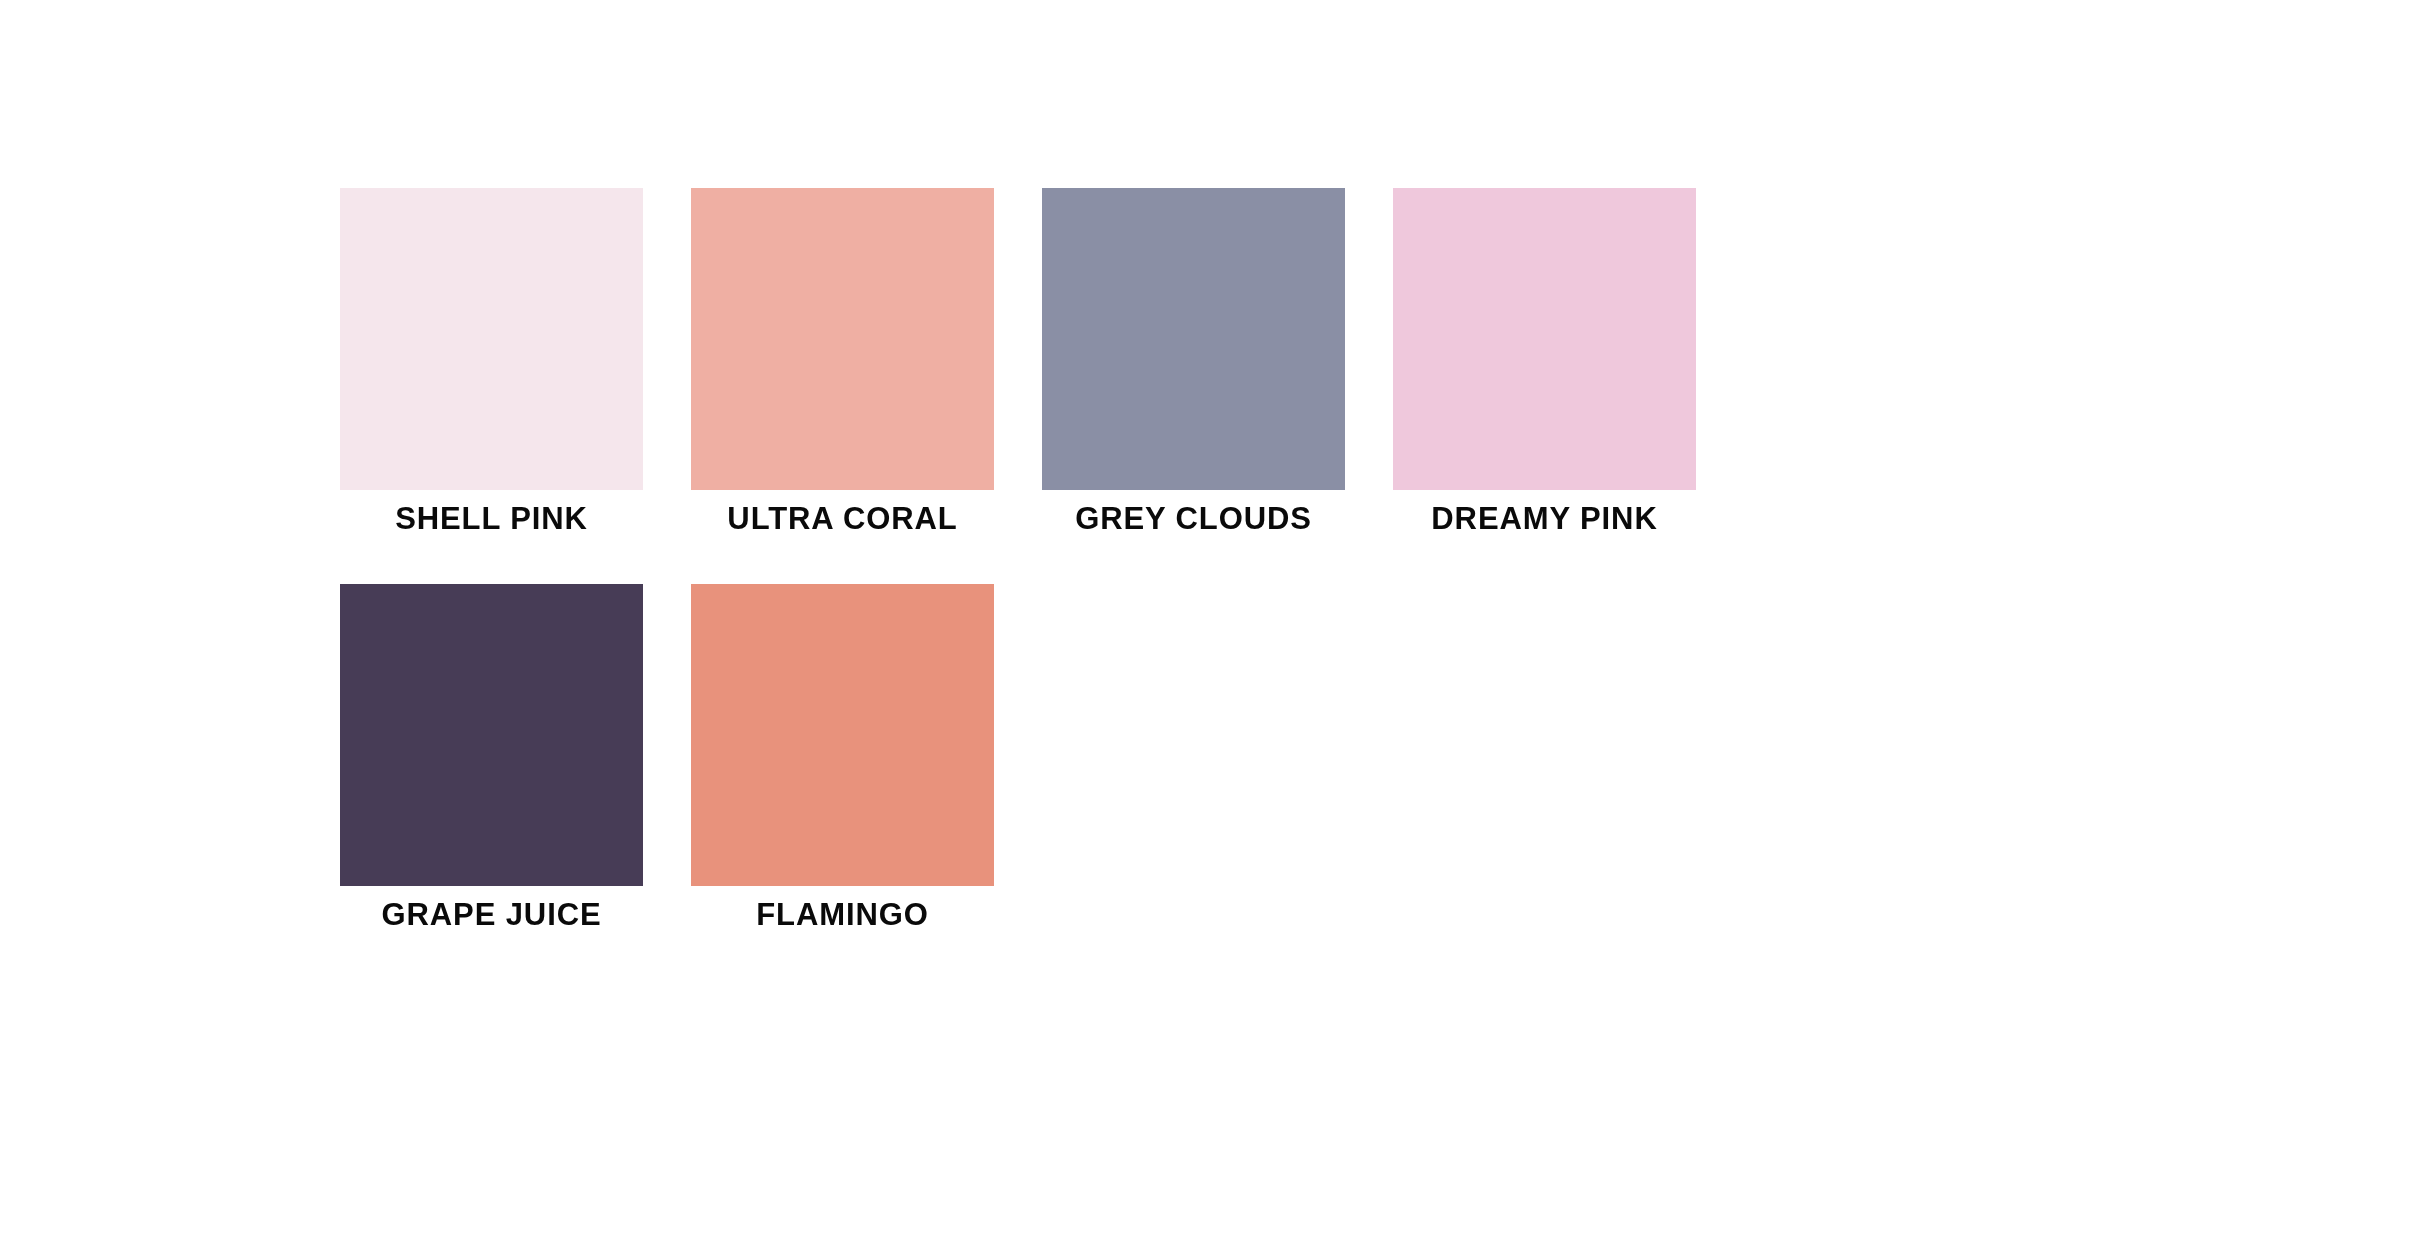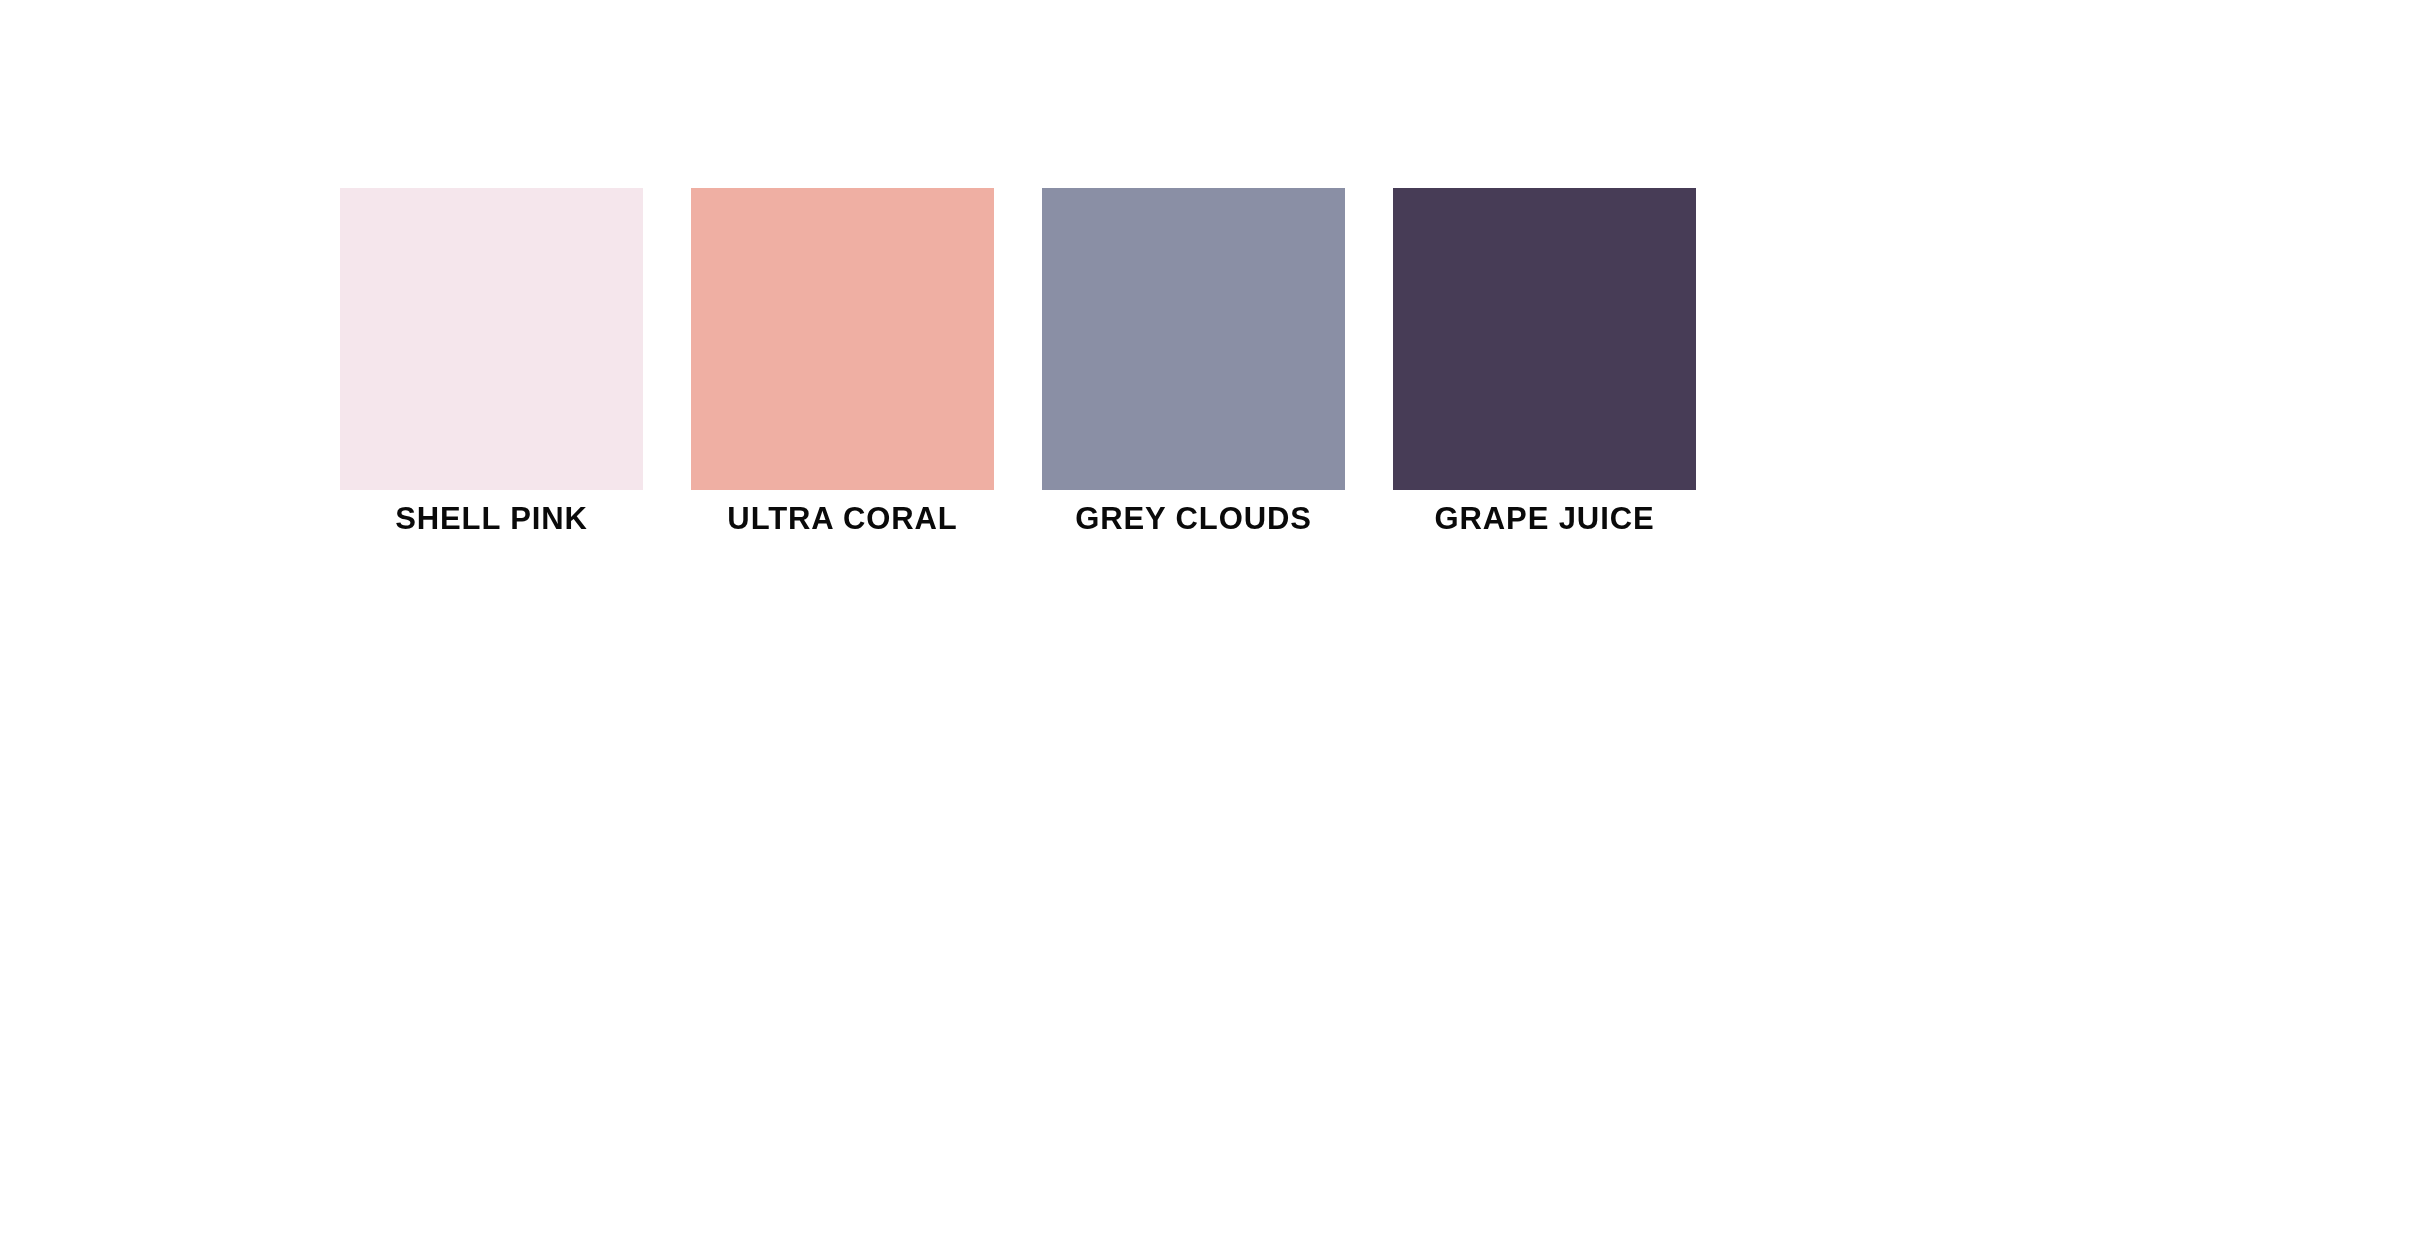--- a/index.html
+++ b/index.html
@@ -74,22 +74,30 @@
     <div class="swatch-cell">
       <div class="swatch-chip" style="background-color: rgb(239, 175, 163);"></div>
       <div class="swatch-label" style="color: rgb(10, 10, 10);">ULTRA CORAL</div>
     </div>
 
     <div class="swatch-cell">
       <div class="swatch-chip" style="background-color: rgb(138, 143, 165);"></div>
       <div class="swatch-label" style="color: rgb(10, 10, 10);">GREY CLOUDS</div>
     </div>
 
+    <div class="swatch-cell">
+      <div class="swatch-chip" style="background-color: rgb(239, 200, 220);"></div>
+      <div class="swatch-label" style="color: rgb(10, 10, 10);">DREAMY PINK</div>
+    </div>
 
     <div class="swatch-cell">
       <div class="swatch-chip" style="background-color: rgb(71, 60, 86);"></div>
       <div class="swatch-label" style="color: rgb(10, 10, 10);">GRAPE JUICE</div>
     </div>
 
+    <div class="swatch-cell">
+      <div class="swatch-chip" style="background-color: rgb(232, 146, 124);"></div>
+      <div class="swatch-label" style="color: rgb(10, 10, 10);">FLAMINGO</div>
+    </div>
 
 
   </div>
 </div>
 
 </body></html>

